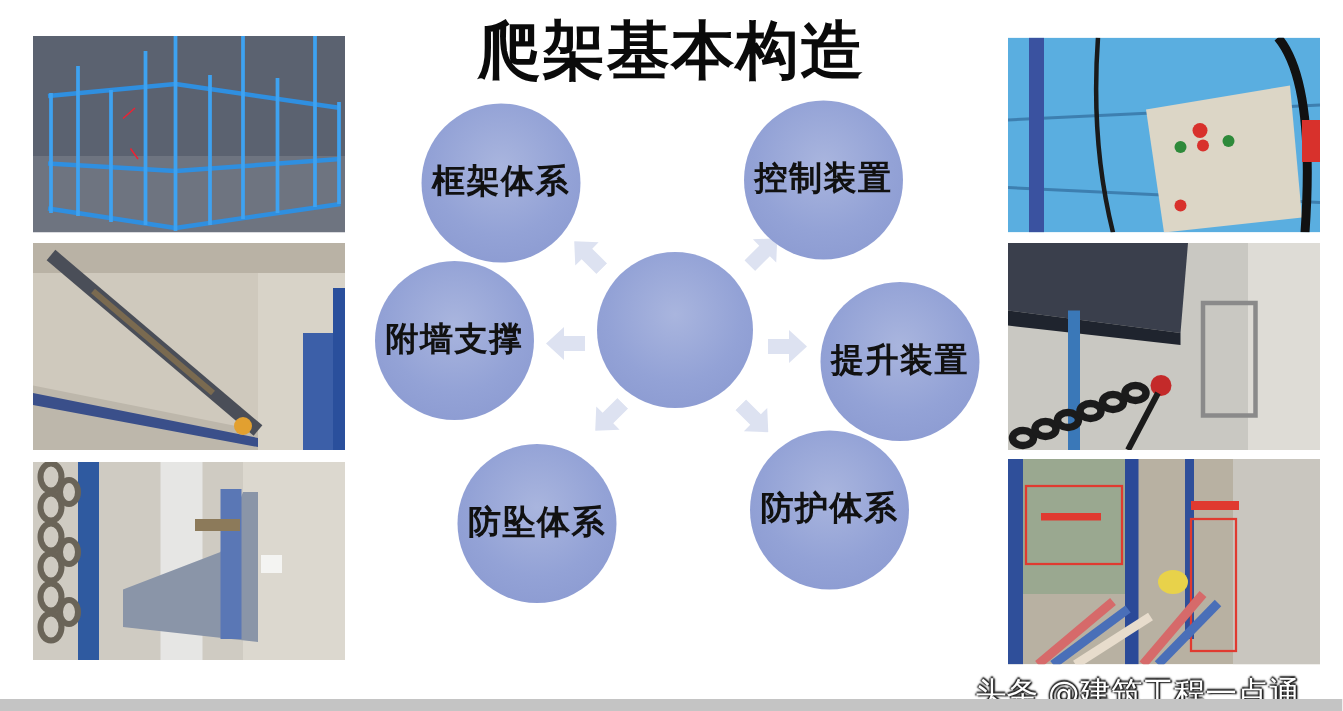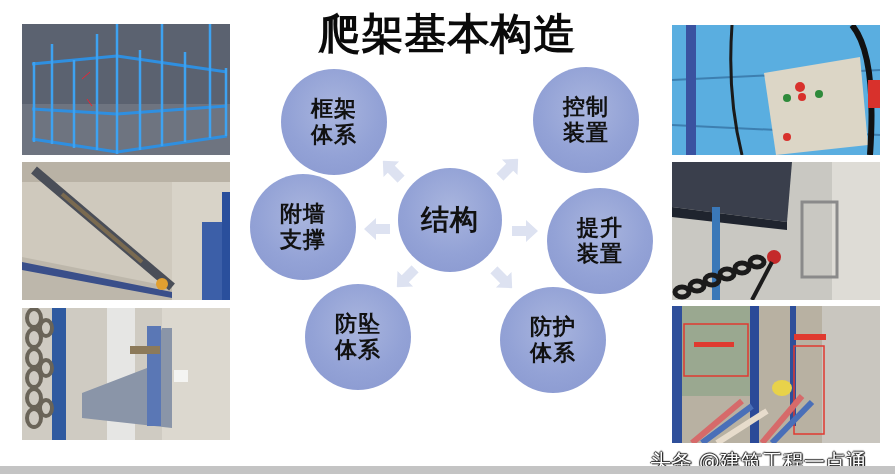--- a/index.html
+++ b/index.html
@@ -4,21 +4,21 @@
 <style>
   html, body { margin:0; padding:0; }
   body { width:895px; height:474px; background:#ffffff; position:relative; overflow:hidden;
          font-family:"DejaVu Sans", "Liberation Sans", sans-serif; }
   .title { position:absolute; left:0; width:895px; top:6px; text-align:center;
            font-size:42px; font-weight:bold; color:#0a0a0a; letter-spacing:1px; }
   .photo { position:absolute; overflow:hidden; }
   .photo svg { width:100%; height:100%; display:block; }
   .circle { position:absolute; border-radius:50%;
             background: radial-gradient(circle at 50% 40%, #a9b5de 0%, #93a2d6 55%, #8897cf 100%);
-            display:flex; flex-direction:column; align-items:center; justify-content:center; }
+            display:flex; flex-direction:row; align-items:center; justify-content:center; }
   .circle span { display:block; font-weight:bold; color:#111; line-height:1.18; letter-spacing:1px; }
   .circle.sm span { font-size:22px; }
   .circle.lg span { font-size:28px; }
   .arrow { position:absolute; width:26px; height:26px; }
   .arrow svg { width:100%; height:100%; display:block; }
   .watermark { position:absolute; left:650px; top:436px; font-size:21px; color:#ffffff;
                text-shadow: 1px 1px 1px #222, -1px 0 1px #222, 0 -1px 1px #222, 1px 0 1px #222; margin-top: 12px; }
   .bottom-bar { position:absolute; left:0; top:466px; width:895px; height:8px; background:#c4c4c4; }
 </style>
 </head>
@@ -179,40 +179,39 @@
       <polygon points="0,8 14,8 14,2 26,13 14,24 14,18 0,18" fill="#dde2f1"></polygon>
     </svg>
 </div>
 <div class="arrow" style="left:490px;top:266px;transform:rotate(45deg);">
   <svg viewBox="0 0 26 26">
       <polygon points="0,8 14,8 14,2 26,13 14,24 14,18 0,18" fill="#dde2f1"></polygon>
     </svg>
 </div>
 
 <div class="circle lg" style="left:398px;top:168px;width:104px;height:104px;">
-  <span>结构</span>
 </div>
 
 <div class="circle sm" style="left:281px;top:69px;width:106px;height:106px;">
   <span>框架</span>
   <span>体系</span>
 </div>
-<div class="circle sm" style="left:533px;top:67px;width:106px;height:106px;">
+<div class="circle sm" style="left:496px;top:67px;width:106px;height:106px;">
   <span>控制</span>
   <span>装置</span>
 </div>
 <div class="circle sm" style="left:250px;top:174px;width:106px;height:106px;">
   <span>附墙</span>
   <span>支撑</span>
 </div>
 <div class="circle sm" style="left:547px;top:188px;width:106px;height:106px;text-align:center;">
   <span>提升</span>
   <span>装置</span>
 </div>
-<div class="circle sm" style="left:305px;top:284px;width:106px;height:106px;">
+<div class="circle sm" style="left:305px;top:296px;width:106px;height:106px;">
   <span>防坠</span>
   <span>体系</span>
 </div>
 <div class="circle sm" style="left:500px;top:287px;width:106px;height:106px;text-align:center;">
   <span>防护</span>
   <span>体系</span>
 </div>
 
 <div class="watermark">头条 @建筑工程一点通</div>
 <div class="bottom-bar"></div>

